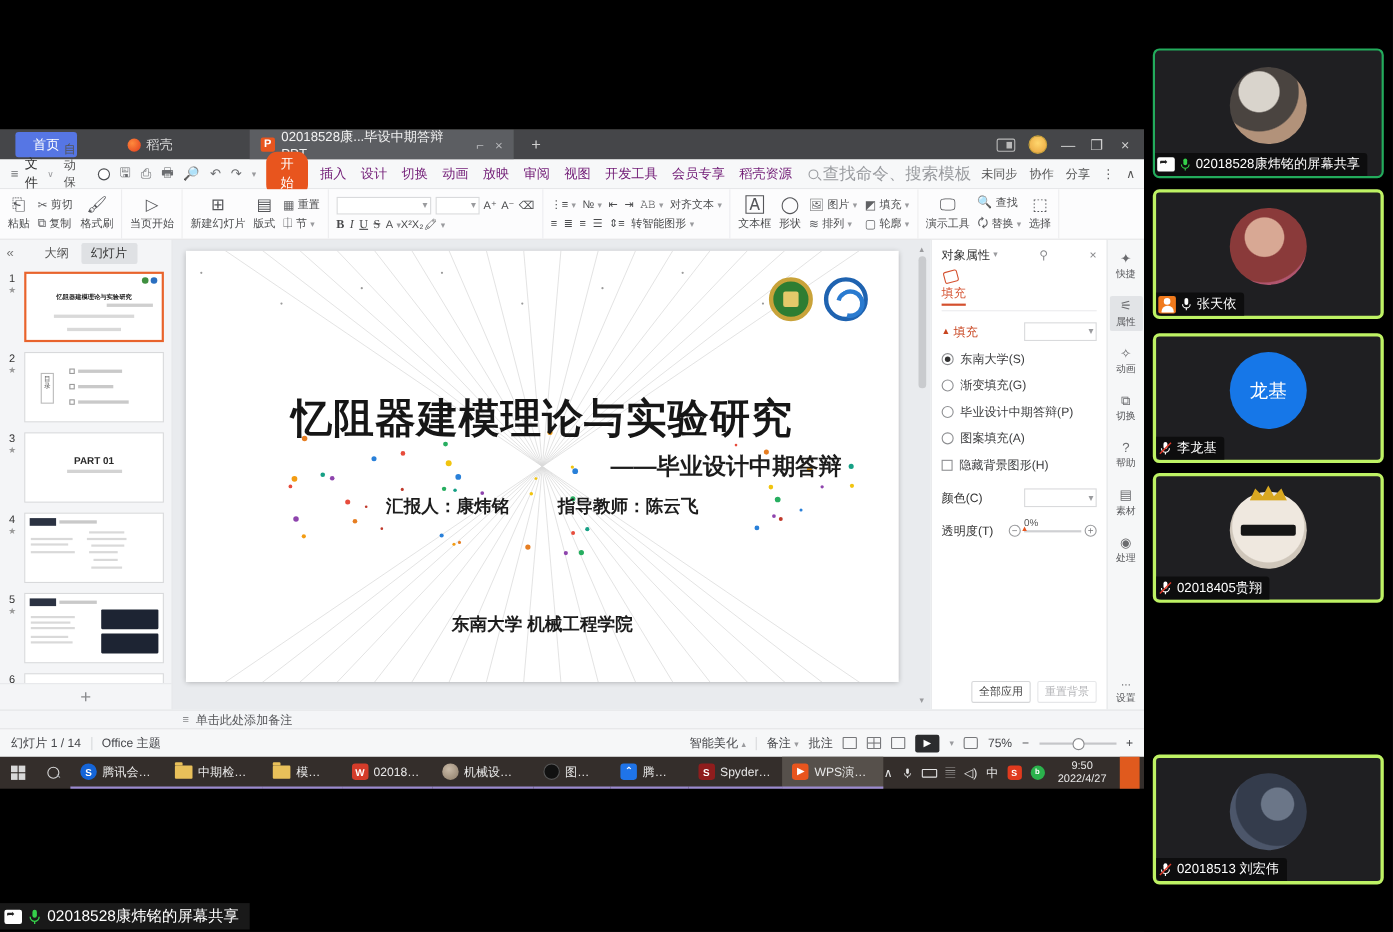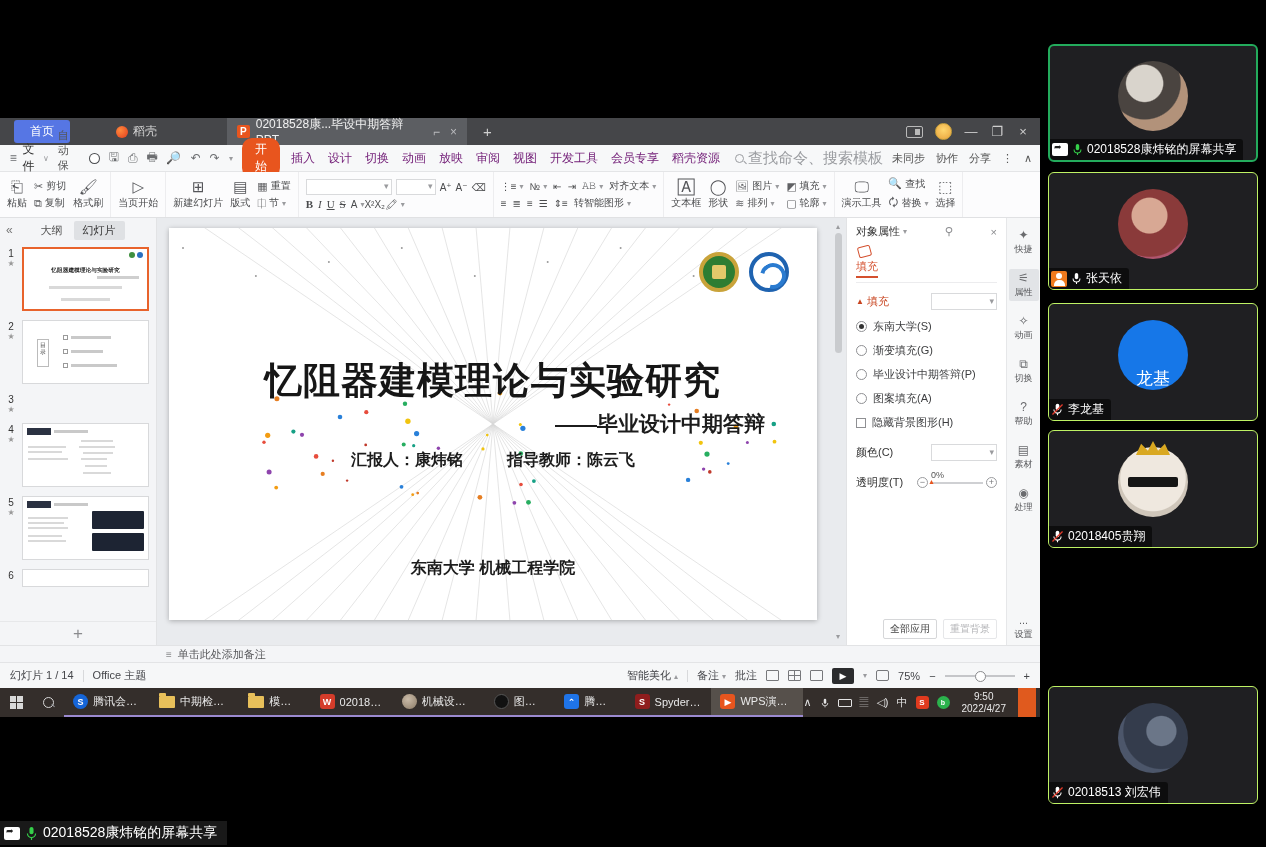--- a/index.html
+++ b/index.html
@@ -163,24 +163,24 @@
   .tray { margin-left:auto; display:flex; align-items:center; gap:8px; padding-right:4px; font-size:11px; }
   .tray .g { color:#e4e4e4; font-size:11px; }
   .clock { text-align:center; font-size:10px; line-height:1.15; padding:0 4px; }
   .endblk { width:18px; height:100%; background:#e05a1e; }
 
   
   .share-overlay { position:absolute; left:0; top:821px; height:24px; background:#191919; display:flex; align-items:center; gap:5px; padding:0 10px 0 4px; color:#fff; font-size:14px; }
 
   
   .people { position:absolute; left:1040px; top:0; width:226px; height:847px; background:#000; }
-  .tile { position:absolute; left:8px; width:210px; height:118px; background:#1f1f22; border:1px solid #bef264; border-radius:6px; }
+  .tile { position:absolute; left:8px; width:210px; height:118px; background:#1f1f22; border:3px solid #bef264; border-radius:6px; }
   .tile.active { border:2px solid #23ab5c; }
   .pavatar { position:absolute; left:50%; top:44%; transform:translate(-50%,-50%); width:70px; height:70px; border-radius:50%; }
-  .av-text { display:flex; align-items:flex-end; justify-content:center; color:#fff; font-size:17px; }
+  .av-text { display:flex; align-items:center; justify-content:center; color:#fff; font-size:17px; }
   .plabel { position:absolute; left:0; bottom:0; background:rgba(10,10,10,.82); color:#fff; font-size:12px; display:flex; align-items:center; gap:4px; padding:2px 7px 2px 2px; border-radius:0 3px 0 5px; max-width:208px; white-space:nowrap; }
   .badge-person { width:16px; height:16px; background:#f07a1d; border-radius:2px; position:relative; flex:0 0 auto; }
   .badge-person::before { content:""; position:absolute; left:5px; top:2px; width:6px; height:6px; background:#fff; border-radius:50%; }
   .badge-person::after { content:""; position:absolute; left:2.5px; top:9px; width:11px; height:6px; background:#fff; border-radius:5px 5px 0 0; }
   .badge-share { width:16px; height:13px; background:#fff; border-radius:2px; position:relative; flex:0 0 auto; }
   .badge-share::after { content:"➦"; position:absolute; left:2px; top:-1px; font-size:9px; color:#222; }
   .micw { flex:0 0 auto; }
 </style>
 </head>
 <body>
@@ -446,20 +446,24 @@
                   <i></i>
                   <b style="width:46px;"></b>
                 </div>
             </div>
           </div>
           <div class="trow">
             <div class="tnum">
                 <span>3</span>
                 <span class="tstar">★</span>
               </div>
+            <div class="tmini">
+              <div class="part-t">PART 01</div>
+              <div class="part-s"></div>
+            </div>
           </div>
           <div class="trow">
             <div class="tnum">
                 <span>4</span>
                 <span class="tstar">★</span>
               </div>
             <div class="tmini">
               <div class="hdr-blk"></div>
                 <div class="hdr-ln"></div>
               <div class="mini-bar" style="left:5px;top:22px;width:38px;height:2px;"></div>

